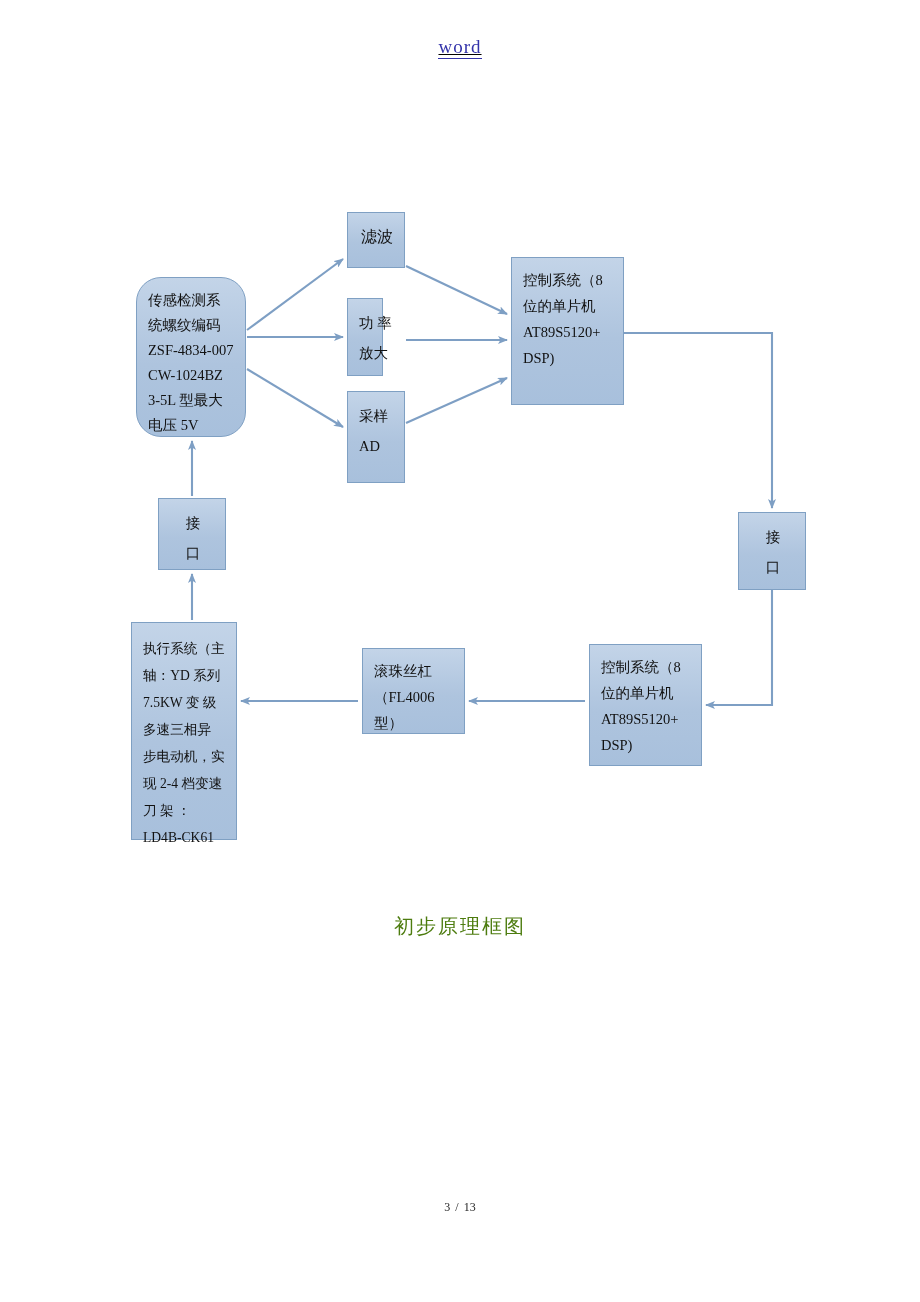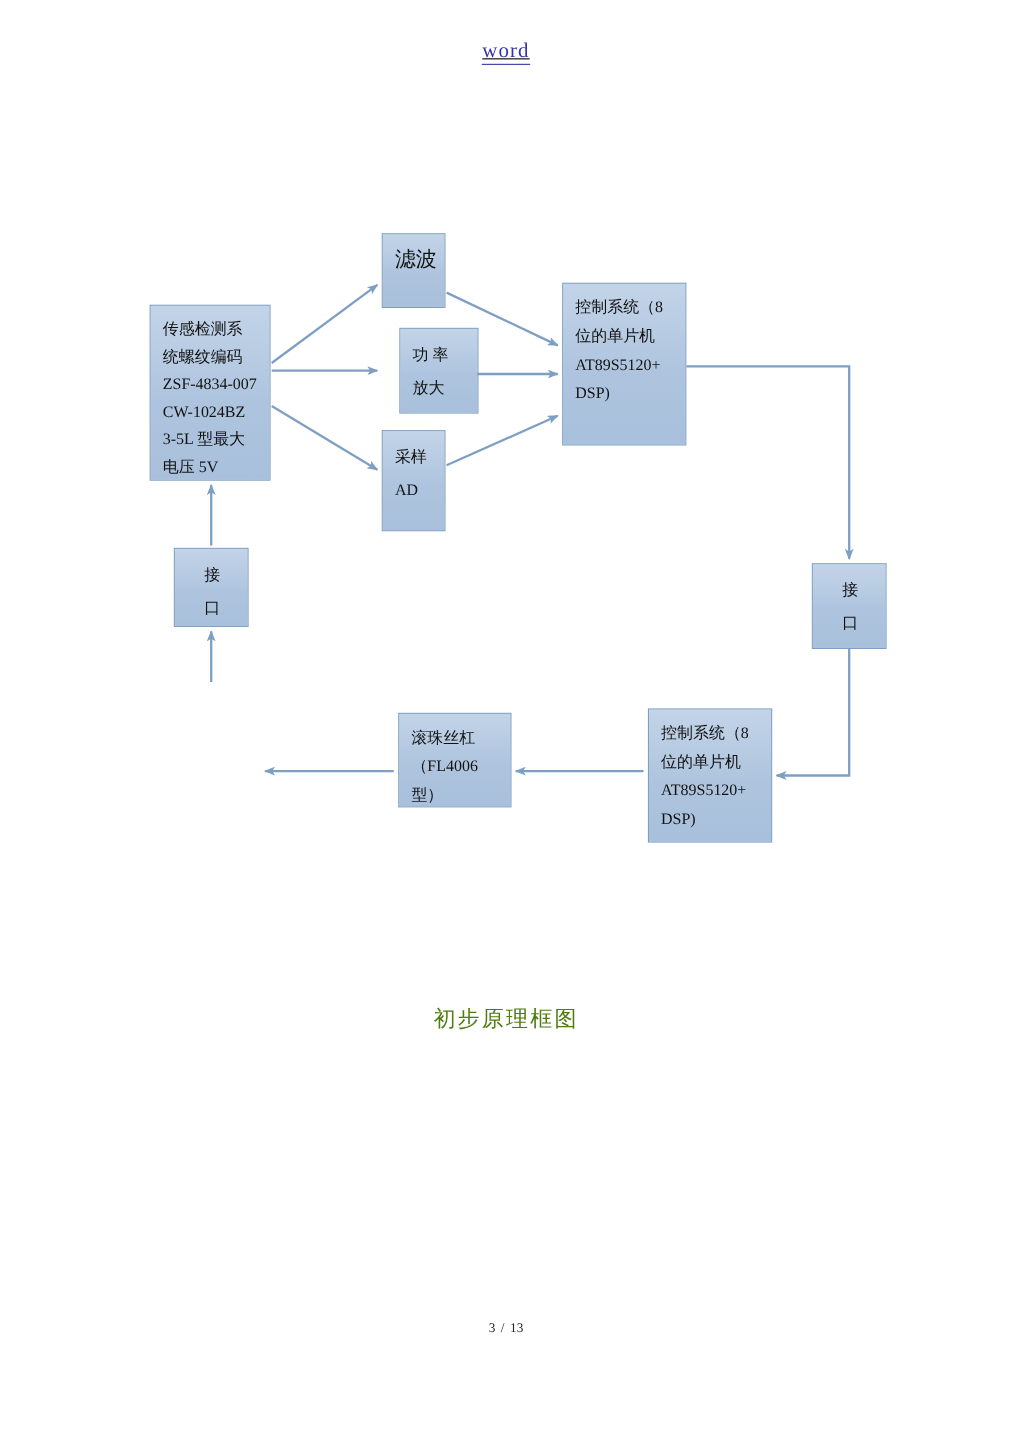--- a/index.html
+++ b/index.html
@@ -69,35 +69,35 @@
     line-height: 26px;
     padding: 9px 9px 6px 11px;
     z-index: 3;
   }
   .node .ln { display: block; white-space: nowrap; }
   .node.center { text-align: center; }
   .node.center .ln { text-align: center; }
 
   
   #node-sensor      { left: 136px; top: 277px; width: 110px; height: 160px; }
-  #node-filter      { left: 347px; top: 212px; width:  58px; height:  68px; font-size:19px; }
-  #node-power       { left: 363px; top: 298px; width:  72px; height:  78px; }
+  #node-filter      { left: 347px; top: 212px; width:  58px; height:  56px; font-size:16px; }
+  #node-power       { left: 347px; top: 298px; width:  36px; height:  78px; }
   #node-sample      { left: 347px; top: 391px; width:  58px; height:  92px; }
   #node-control-top { left: 511px; top: 257px; width: 113px; height: 148px; }
   #node-if-left     { left: 158px; top: 498px; width:  68px; height:  72px; }
   #node-if-right    { left: 738px; top: 512px; width:  68px; height:  78px; }
   #node-control-bot { left: 589px; top: 644px; width: 113px; height: 122px; }
   #node-screw       { left: 362px; top: 648px; width: 103px; height:  86px; }
   #node-exec        { left: 131px; top: 622px; width: 106px; height: 218px; }
 
   #node-filter .ln, #node-sample .ln, #node-power .ln,
   #node-if-left .ln, #node-if-right .ln { line-height: 30px; }
 
   #node-exec { font-size: 13.6px; line-height: 27px; padding-top: 12px; }
-  #node-sensor { line-height: 25px; padding-top: 10px; }
+  #node-sensor { line-height: 25px; padding-top: 10px; border-radius: 25px; }
 
   
   .caption {
     position: absolute;
     left: 0;
     top: 913px;
     width: 920px;
     text-align: center;
     font-family: "Liberation Serif", "DejaVu Serif", serif;
     font-size: 20px;
@@ -207,20 +207,30 @@
       <span class="ln">AT89S5120+</span>
       <span class="ln">DSP)</span>
     </div>
 
     <div class="node" id="node-screw">
       <span class="ln">滚珠丝杠</span>
       <span class="ln">（FL4006</span>
       <span class="ln">型）</span>
     </div>
 
+    <div class="node" id="node-exec">
+      <span class="ln">执行系统（主</span>
+      <span class="ln">轴：YD 系列</span>
+      <span class="ln">7.5KW 变 级</span>
+      <span class="ln">多速三相异</span>
+      <span class="ln">步电动机，实</span>
+      <span class="ln">现 2-4 档变速</span>
+      <span class="ln">刀  架  ：</span>
+      <span class="ln">LD4B-CK61</span>
+    </div>
 
     <div class="caption">初步原理框图</div>
 
   </div>
 
   <div class="footer">
     <span>3</span><span class="sep">/</span><span>13</span>
   </div>
 
 </div>

